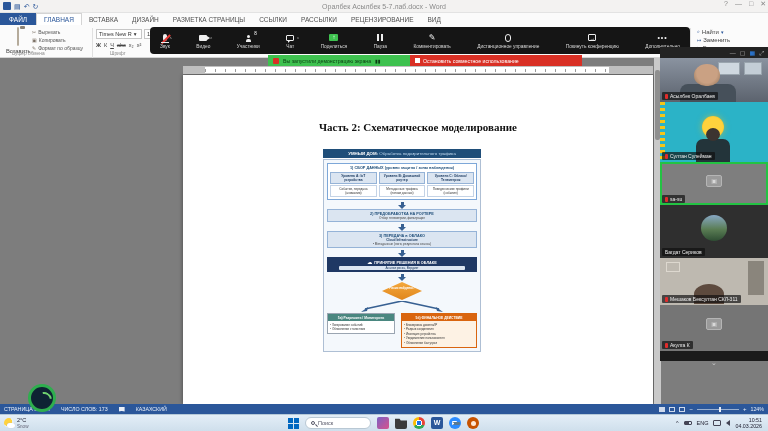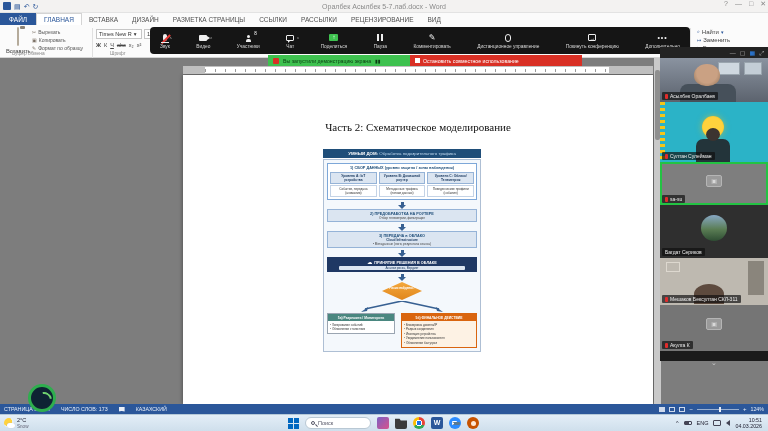--- a/index.html
+++ b/index.html
@@ -79,21 +79,21 @@
   .ic-leave { width:8px; height:7px; border:1px solid #eee; border-radius:1px; color:#eee; font-size:5px; line-height:6px; text-align:center; }
   .ic-more { font-size:7px; color:#eee; letter-spacing:1px; line-height:1; }
 
   
   .ruler { left:183px; top:66px; width:470px; height:8px; background:#bfbfbf; z-index:1; display:flex; }
   .ruler .mid { margin:1px 0 1px 22px; width:404px; background:#fff; background-image:repeating-linear-gradient(90deg,#9a9a9a 0 1px,transparent 1px 10px); background-size:100% 3px; background-repeat:no-repeat; background-position:0 2px; }
 
   
   .docarea { left:0; top:58px; width:768px; height:346px; background:#7d7d7d; z-index:0; }
   .page { position:absolute; left:183px; top:17px; width:470px; height:329px; background:#fff; box-shadow:0 0 4px rgba(0,0,0,.45); }
-  .doc-heading { margin-top:46px; text-align:center; font-family:"Liberation Serif", serif; font-weight:normal; font-size:11px; color:#111; }
+  .doc-heading { margin-top:46px; text-align:center; font-family:"Liberation Serif", serif; font-weight:bold; font-size:11px; color:#111; }
   .v-scroll { position:absolute; left:654px; top:0; width:7px; height:346px; background:#c9c9c9; }
   .v-scroll .thumb { position:absolute; left:1px; top:12px; width:5px; height:70px; background:#8f8f8f; border-radius:2px; }
 
   
   .diagram { position:absolute; left:140px; top:74px; width:158px; }
   .dg-header { background:#1f4e79; color:#fff; text-align:center; padding:2px 2px; font-size:4.4px; }
   .dg-header b { color:#fff; } .dg-header span { color:#bdd7ee; }
   .dg-body { border:1px solid #aebfd4; background:#f4f8fc; padding:3px; margin-top:1px; }
   .dg-step1 { border:1px solid #7da7d8; background:#fff; padding:2px; }
   .dg-step1-title { font-size:3.8px; font-weight:bold; color:#1f4e79; text-align:center; margin-bottom:2px; }

